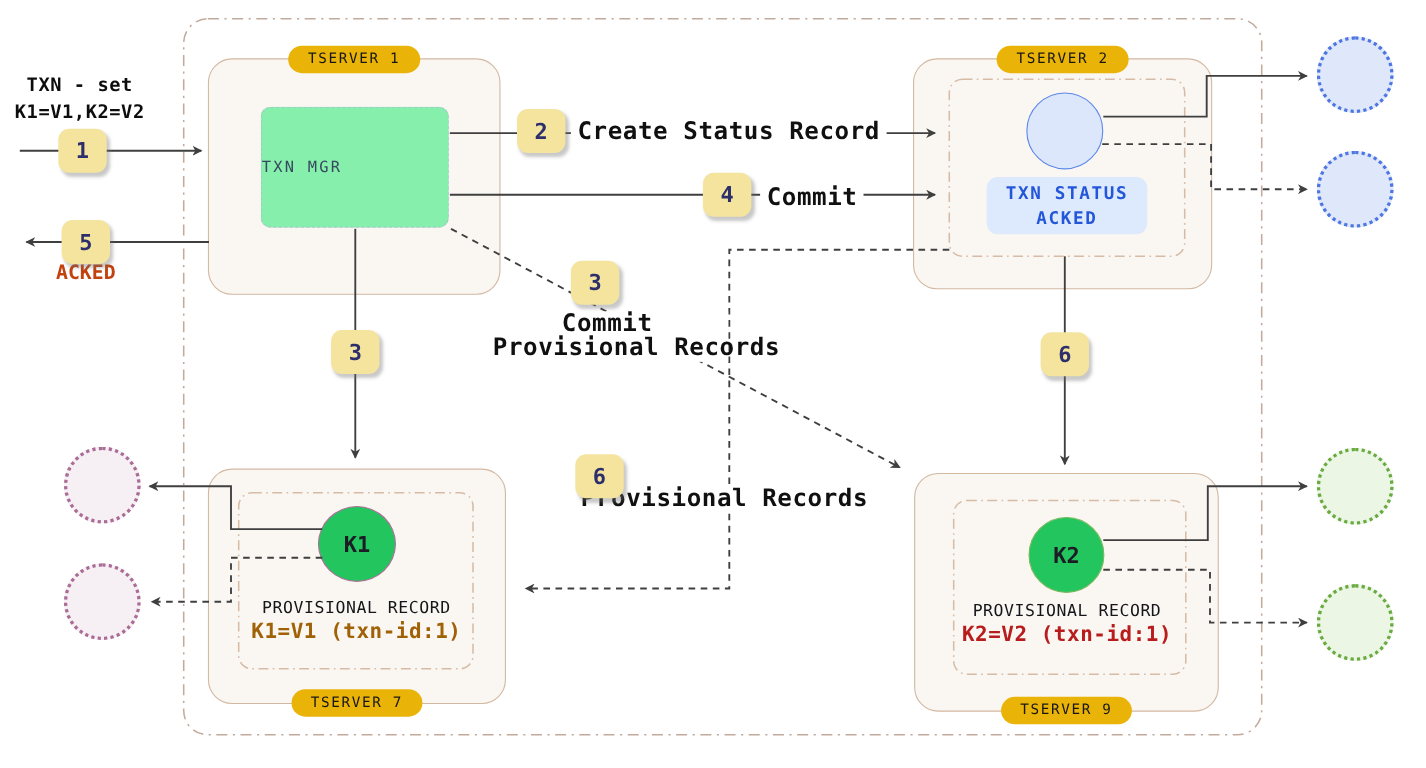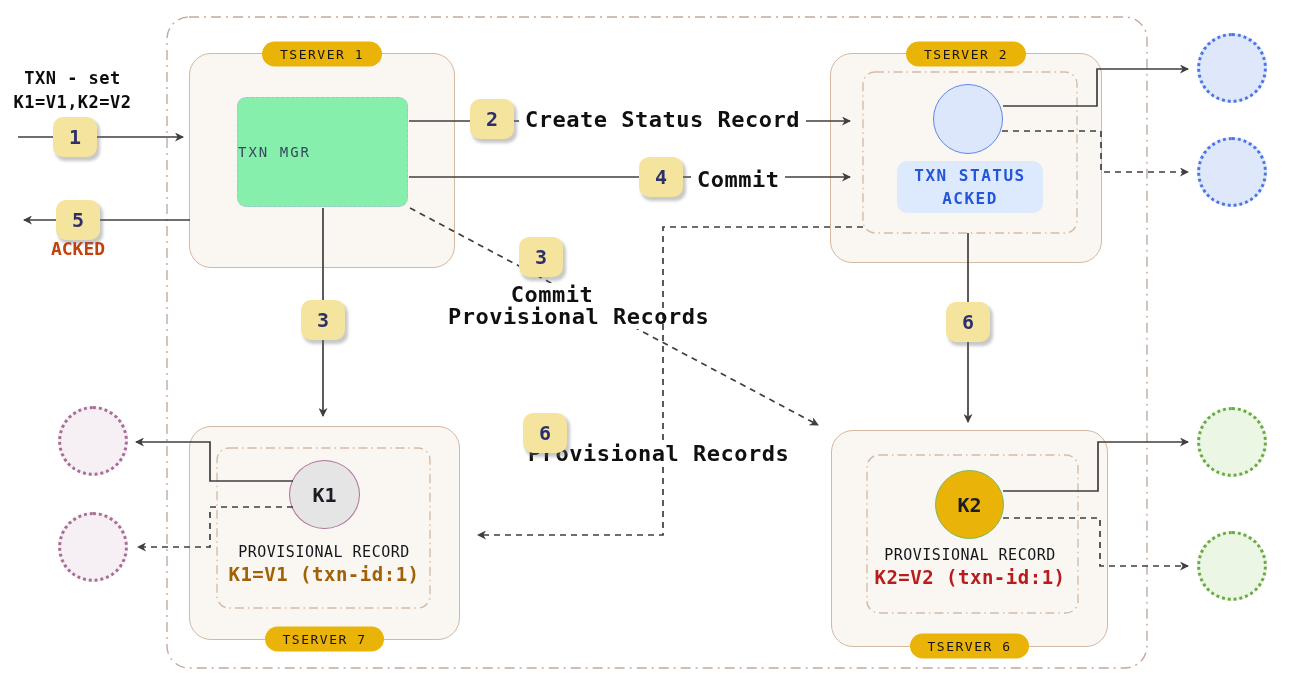--- a/index.html
+++ b/index.html
@@ -42,22 +42,22 @@
     width: 171px; height: 110px;
     background: #86efac;
     border: 1.6px dashed #a9c0d2;
     border-radius: 9px;
     display: flex; align-items: center; justify-content: flex-start;
     font-size: 14px; letter-spacing: 2px; color: #36495e;
   }
 
   .circle { position: absolute; border-radius: 50%; display: flex; align-items: center; justify-content: center; }
   .c-status { left: 933px; top: 84px;  width: 70px; height: 70px; background: #dce7fb; border: 1.6px solid #5c87ea; }
-  .c-k1     { left: 289px; top: 460px; width: 71px; height: 69px; background: #e5e5e5; border: 1.6px solid #b0719a; }
-  .c-k2     { left: 935px; top: 470px; width: 69px; height: 69px; background: #eab308; border: 1.6px solid #79b95e; }
+  .c-k1     { left: 289px; top: 460px; width: 71px; height: 69px; background: #22c55e; border: 1.6px solid #b0719a; }
+  .c-k2     { left: 935px; top: 470px; width: 69px; height: 69px; background: #22c55e; border: 1.6px solid #79b95e; }
   .circle .key { font-size: 20px; font-weight: bold; color: #1c1c24; }
 
   .status-tablet {
     position: absolute; left: 897px; top: 161px;
     width: 146px; height: 52px;
     background: #dde9fd; border-radius: 10px;
     display: flex; flex-direction: column; align-items: center; justify-content: center;
     color: #2456d9; font-weight: bold; font-size: 16px;
     letter-spacing: 1.5px; line-height: 23px;
   }
@@ -140,21 +140,21 @@
       </div>
     </div>
     <div class="circle c-k1">
       <span class="key">K1</span>
     </div>
     <div class="record-title" style="left:212px; top:543px;">PROVISIONAL RECORD</div>
     <div class="record-value val-k1" style="left:209px; top:563px;">K1=V1 (txn-id:1)</div>
 
     <div class="tserver" style="left:831px; top:430px; width:277px; height:217px;">
       <div class="pill bottom">
-        <span>TSERVER 6</span>
+        <span>TSERVER 9</span>
       </div>
     </div>
     <div class="circle c-k2">
       <span class="key">K2</span>
     </div>
     <div class="record-title" style="left:858px; top:546px;">PROVISIONAL RECORD</div>
     <div class="record-value val-k2" style="left:855px; top:566px;">K2=V2 (txn-id:1)</div>
 
     <div class="dotted-circle dc-blue" style="left:1197px; top:33px;"></div>
     <div class="dotted-circle dc-blue" style="left:1197px; top:137px;"></div>

